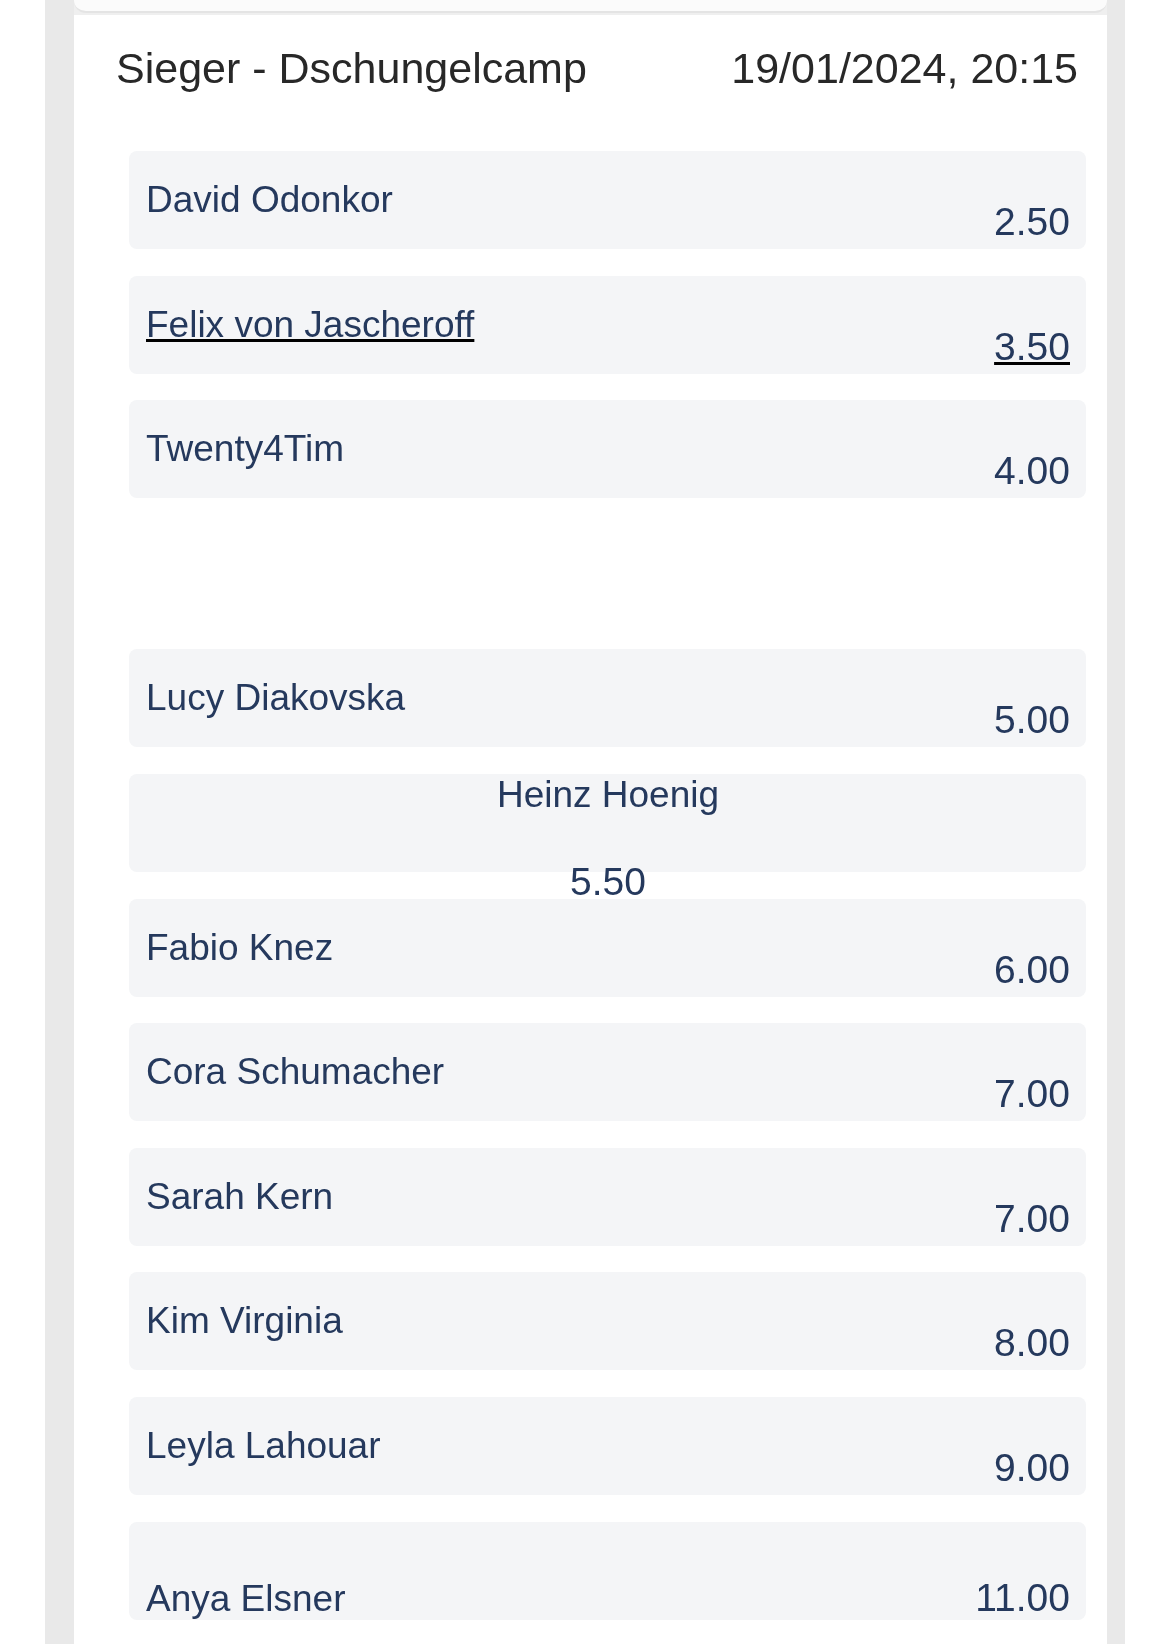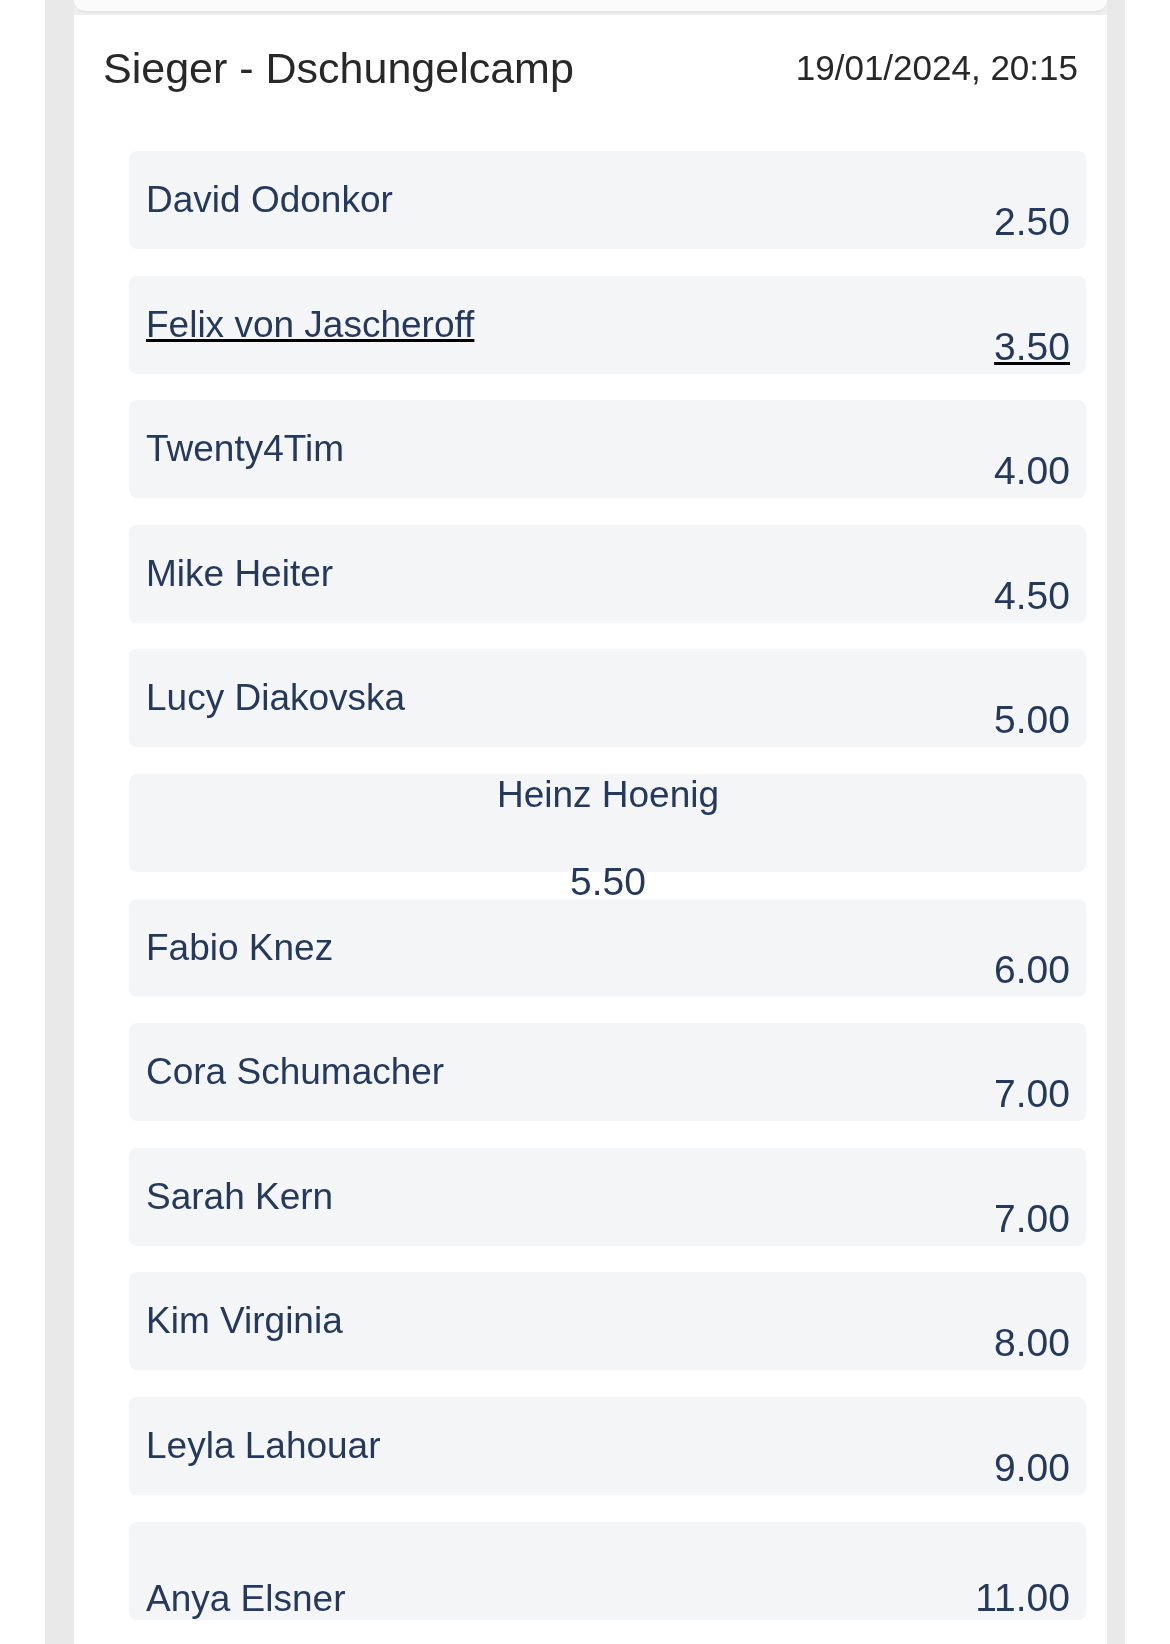--- a/index.html
+++ b/index.html
@@ -50,32 +50,32 @@
     position: absolute;
     left: 74px;
     top: 15px;
     width: 1033px;
     height: 1629px;
     background: #ffffff;
   }
 
   .market-title {
     position: absolute;
-    left: 103px;
+    left: 116px;
     top: 44px;
     font-size: 43px;
     line-height: 48px;
     color: var(--header-text, #282828);
     white-space: nowrap;
   }
   .market-datetime {
     position: absolute;
     right: 92px;
     top: 44px;
-    font-size: 35px;
+    font-size: 43px;
     line-height: 48px;
     color: var(--header-text, #282828);
     text-align: center;
     white-space: nowrap;
   }
 
   .rows {
     position: absolute;
     left: 16px;
     top: 0;
@@ -132,24 +132,20 @@
   <div class="row" style="top: 275.6px; height: 98px; text-decoration: underline;">
     <span class="name">Felix von Jascheroff</span>
     <span class="odds">3.50</span>
   </div>
 
   <div class="row" style="top: 400.2px; height: 98px;">
     <span class="name">Twenty4Tim</span>
     <span class="odds">4.00</span>
   </div>
 
-  <div class="row" style="top: 524.8px; height: 98px;">
-    <span class="name">Mike Heiter</span>
-    <span class="odds">4.50</span>
-  </div>
 
   <div class="row" style="top: 649.4px; height: 98px; text-align: right;">
     <span class="name">Lucy Diakovska</span>
     <span class="odds">5.00</span>
   </div>
 
   <div class="row" style="top: 774px; height: 98px; flex-direction: column;">
     <span class="name">Heinz Hoenig</span>
     <span class="odds">5.50</span>
   </div>

